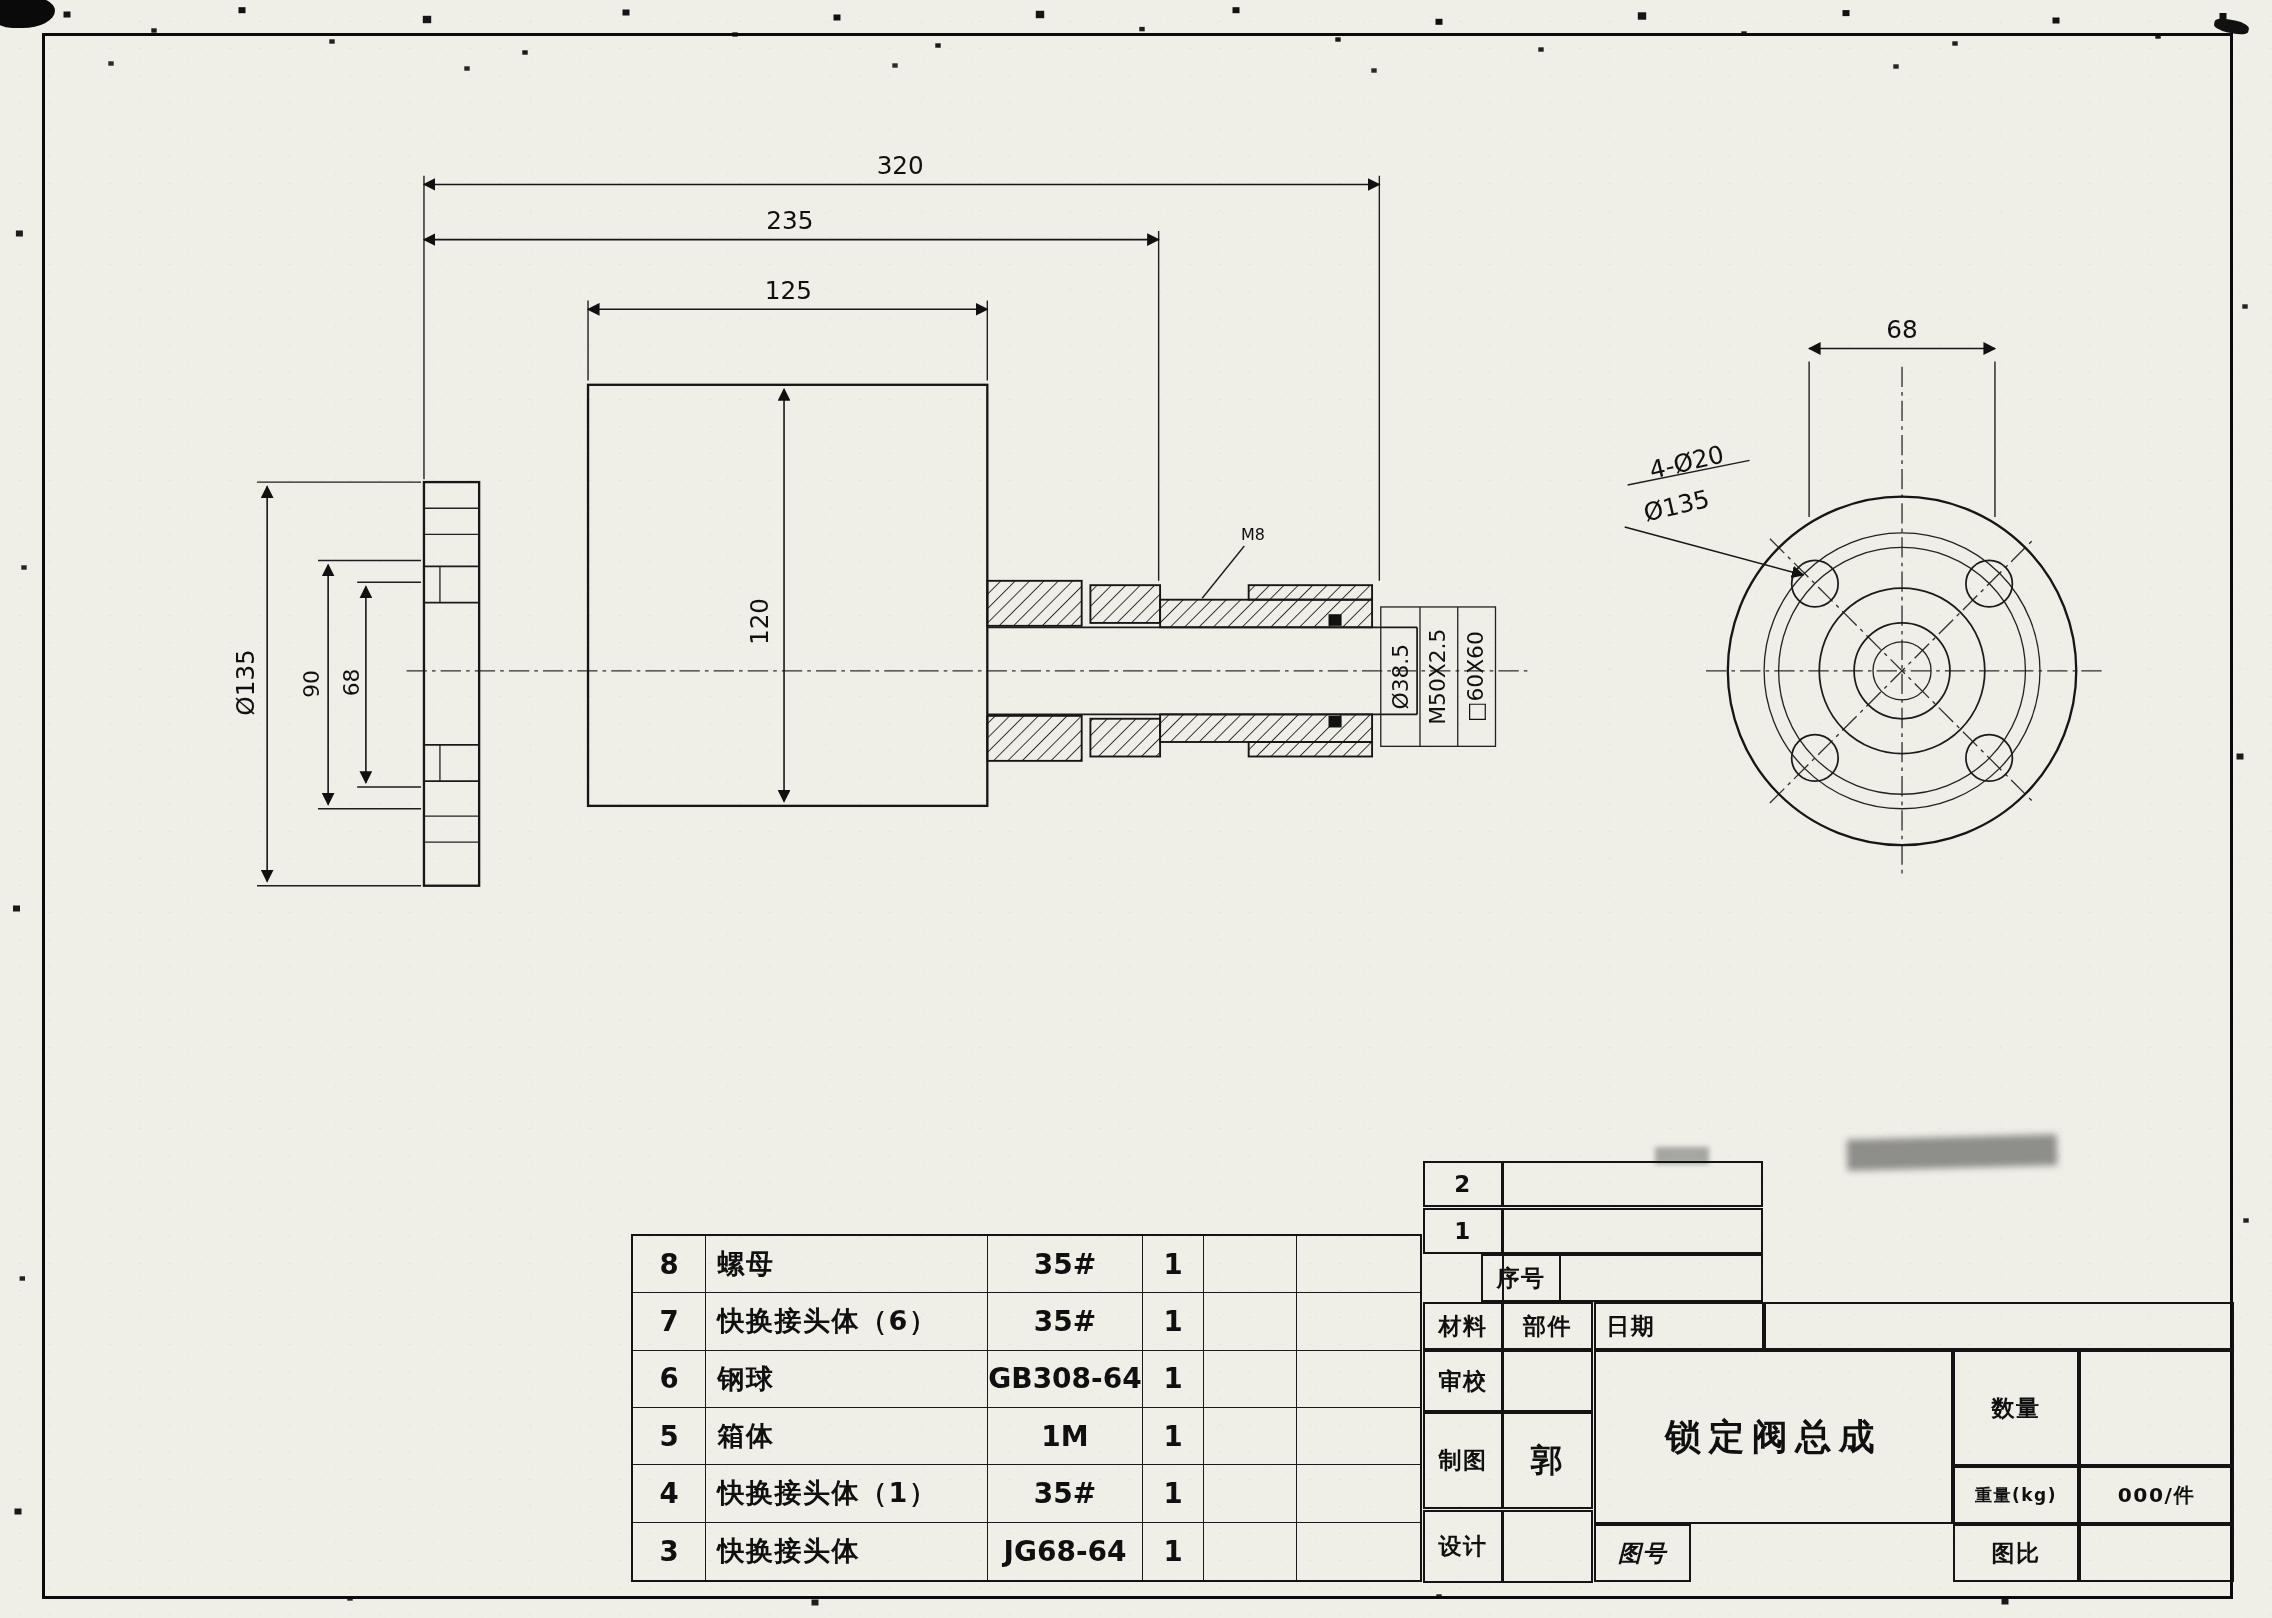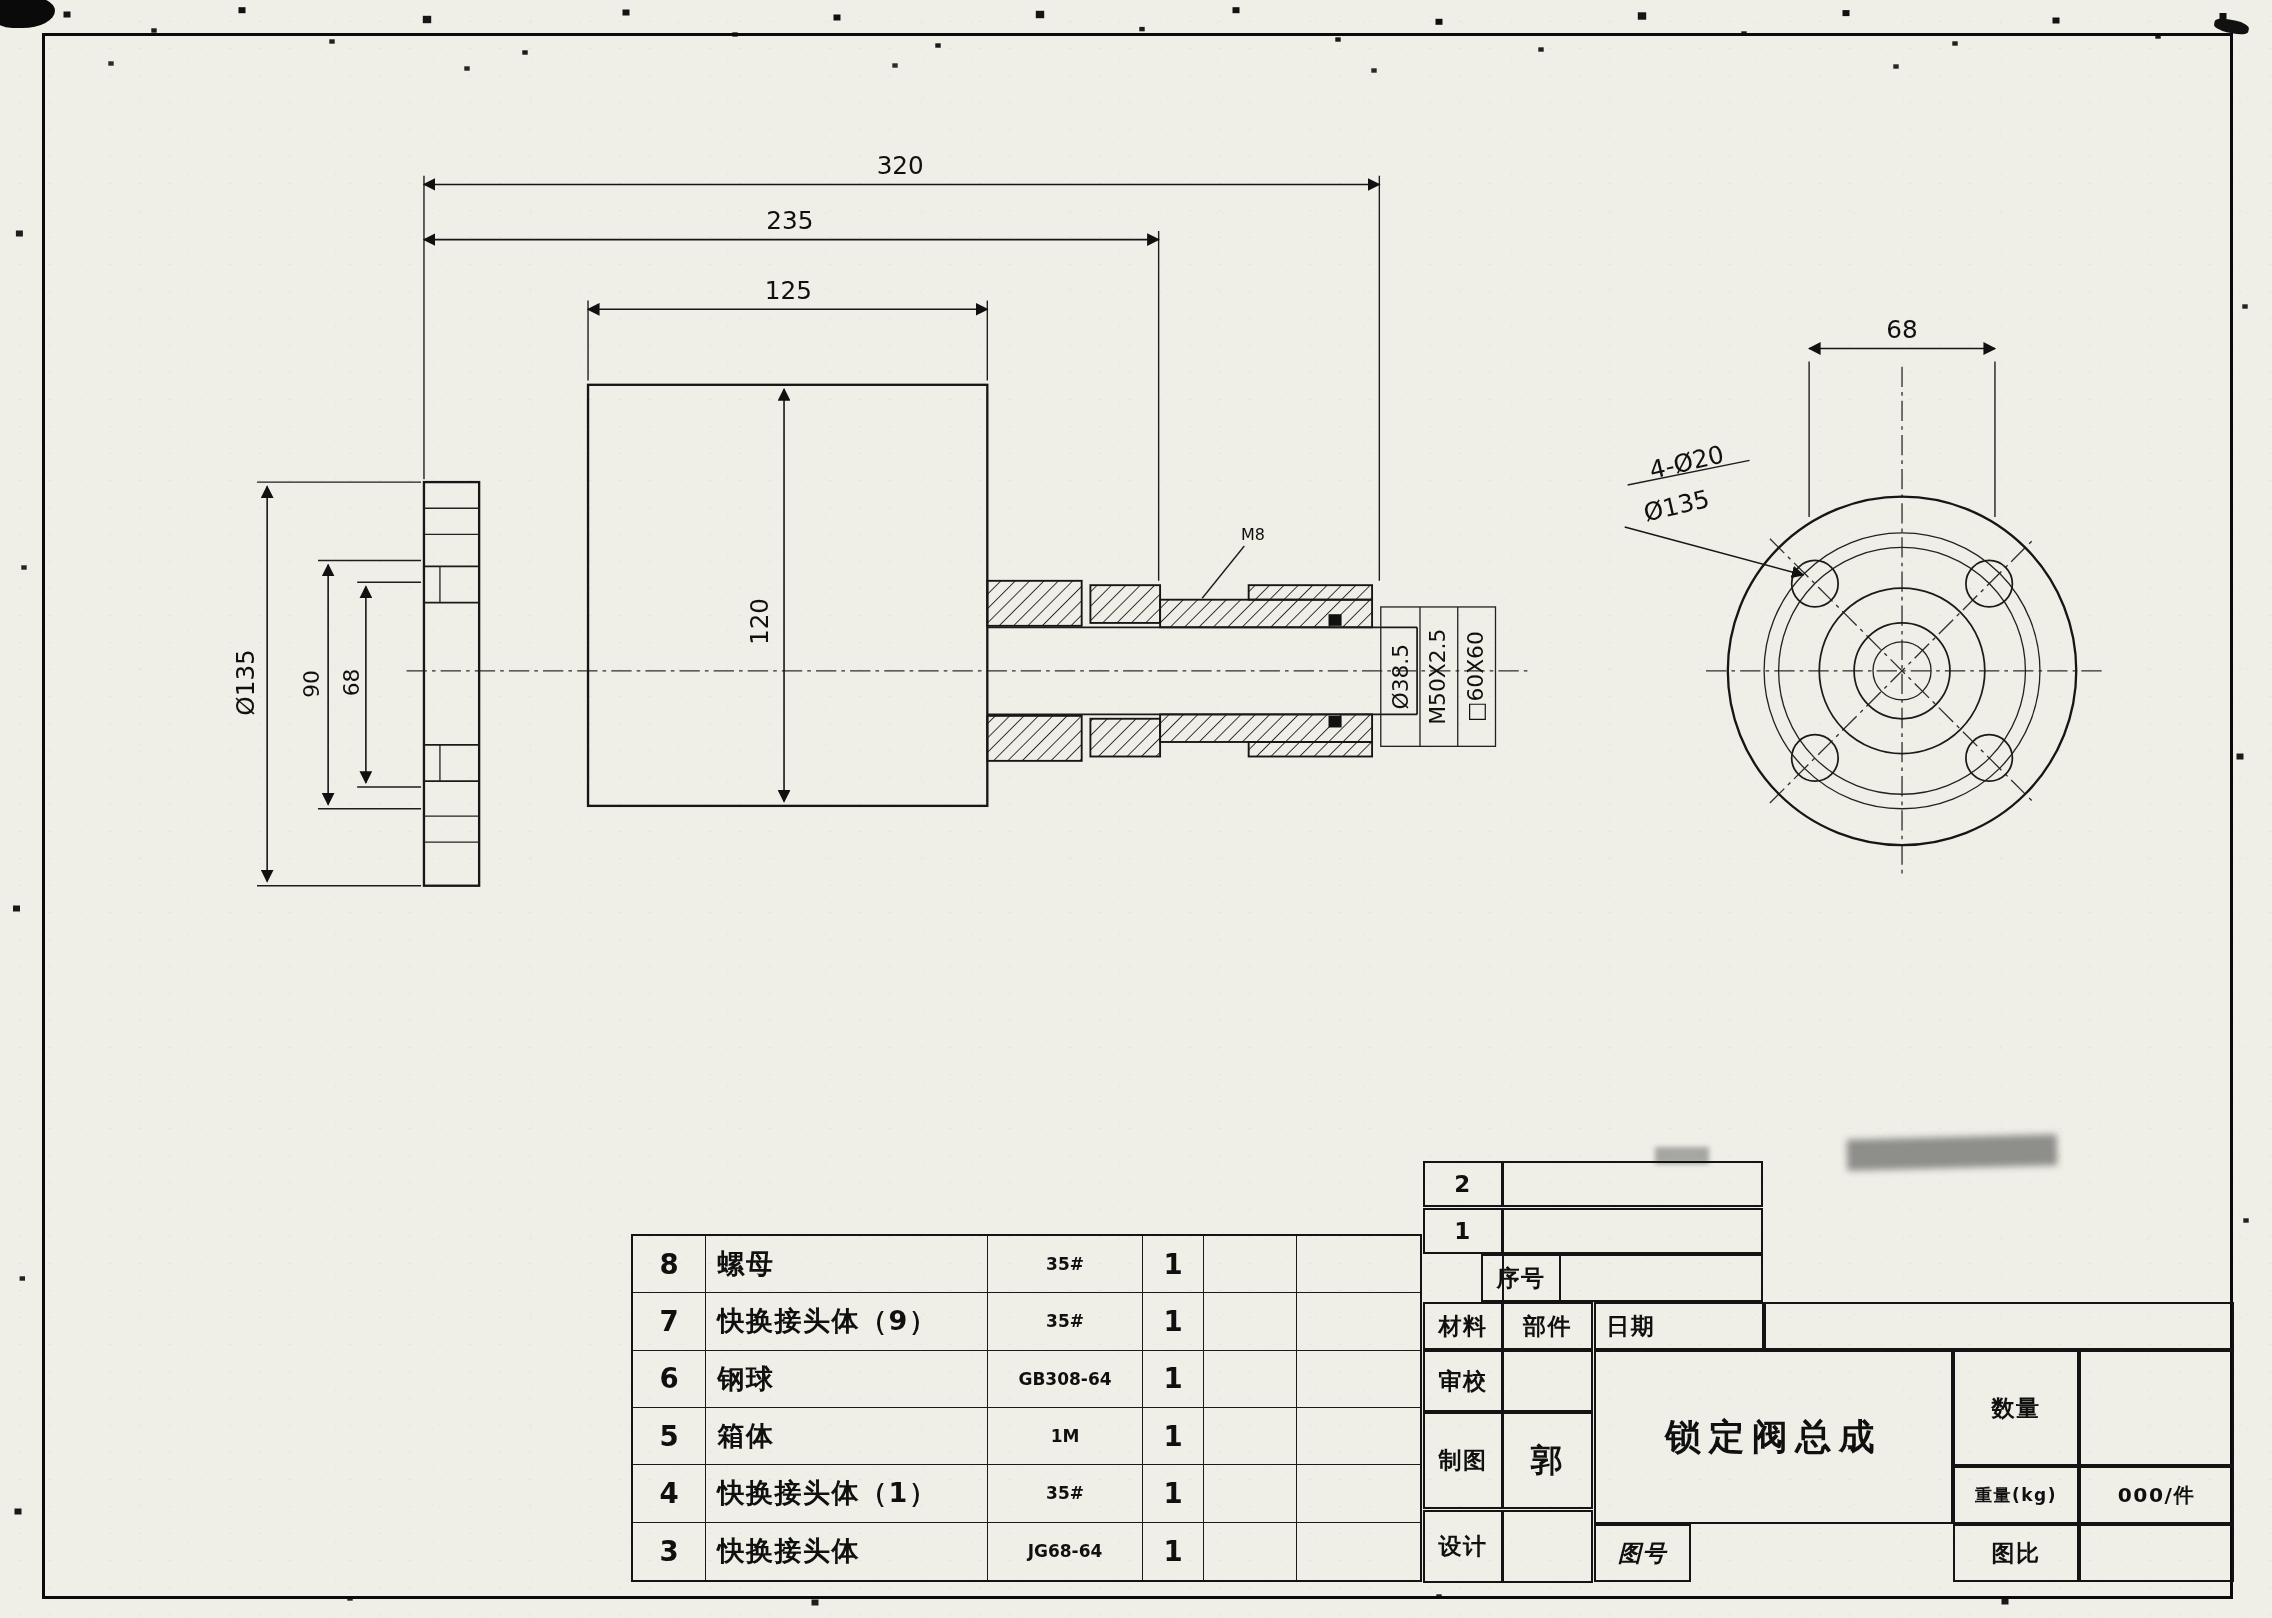--- a/index.html
+++ b/index.html
@@ -52,21 +52,21 @@
   .dtxs{font-family:"DejaVu Sans",sans-serif;font-size:22px;fill:#101010;text-anchor:middle;}
   
   .parts-table{position:absolute;left:631px;top:1234px;width:791px;height:348px;
     border:2.9px solid #141414;box-sizing:border-box;display:grid;
     grid-template-columns:73px 282px 155px 61px 93px auto;
     grid-template-rows:repeat(6,1fr);background:transparent;}
   .pt-cell{border-right:1.8px solid #1a1a1a;border-bottom:1.8px solid #1a1a1a;
     display:flex;align-items:center;justify-content:center;
     font-weight:700;font-size:27.6px;}
   .pt-cell.c-name{justify-content:flex-start;padding-left:11.6px;font-size:27px;letter-spacing:1.5px;}
-  .pt-cell.c-spec{font-size:17px;}
+  .pt-cell.c-spec{font-size:28px;}
   .pt-cell:nth-child(6n){border-right:none;}
   .pt-cell:nth-child(n+31){border-bottom:none;}
   
   .tb{position:absolute;box-sizing:border-box;border:2.2px solid #141414;
     display:flex;align-items:center;justify-content:center;
     font-weight:700;font-size:23px;letter-spacing:1.5px;background:transparent;}
   .tb.left{justify-content:flex-start;padding-left:10.2px;}
   .tb.big{font-size:36px;letter-spacing:7.3px;font-weight:700;}
   .tb.code{font-size:25px;letter-spacing:2.2px;}
 </style>
@@ -202,21 +202,21 @@
 
   <div class="parts-table">
     <div class="pt-cell c-no">8</div>
     <div class="pt-cell c-name">螺母</div>
     <div class="pt-cell c-spec">35#</div>
     <div class="pt-cell c-qty">1</div>
     <div class="pt-cell c-x1"></div>
     <div class="pt-cell c-x2"></div>
 
     <div class="pt-cell c-no">7</div>
-    <div class="pt-cell c-name">快换接头体（9）</div>
+    <div class="pt-cell c-name">快换接头体（6）</div>
     <div class="pt-cell c-spec">35#</div>
     <div class="pt-cell c-qty">1</div>
     <div class="pt-cell c-x1"></div>
     <div class="pt-cell c-x2"></div>
 
     <div class="pt-cell c-no">6</div>
     <div class="pt-cell c-name">钢球</div>
     <div class="pt-cell c-spec">GB308-64</div>
     <div class="pt-cell c-qty">1</div>
     <div class="pt-cell c-x1"></div>

